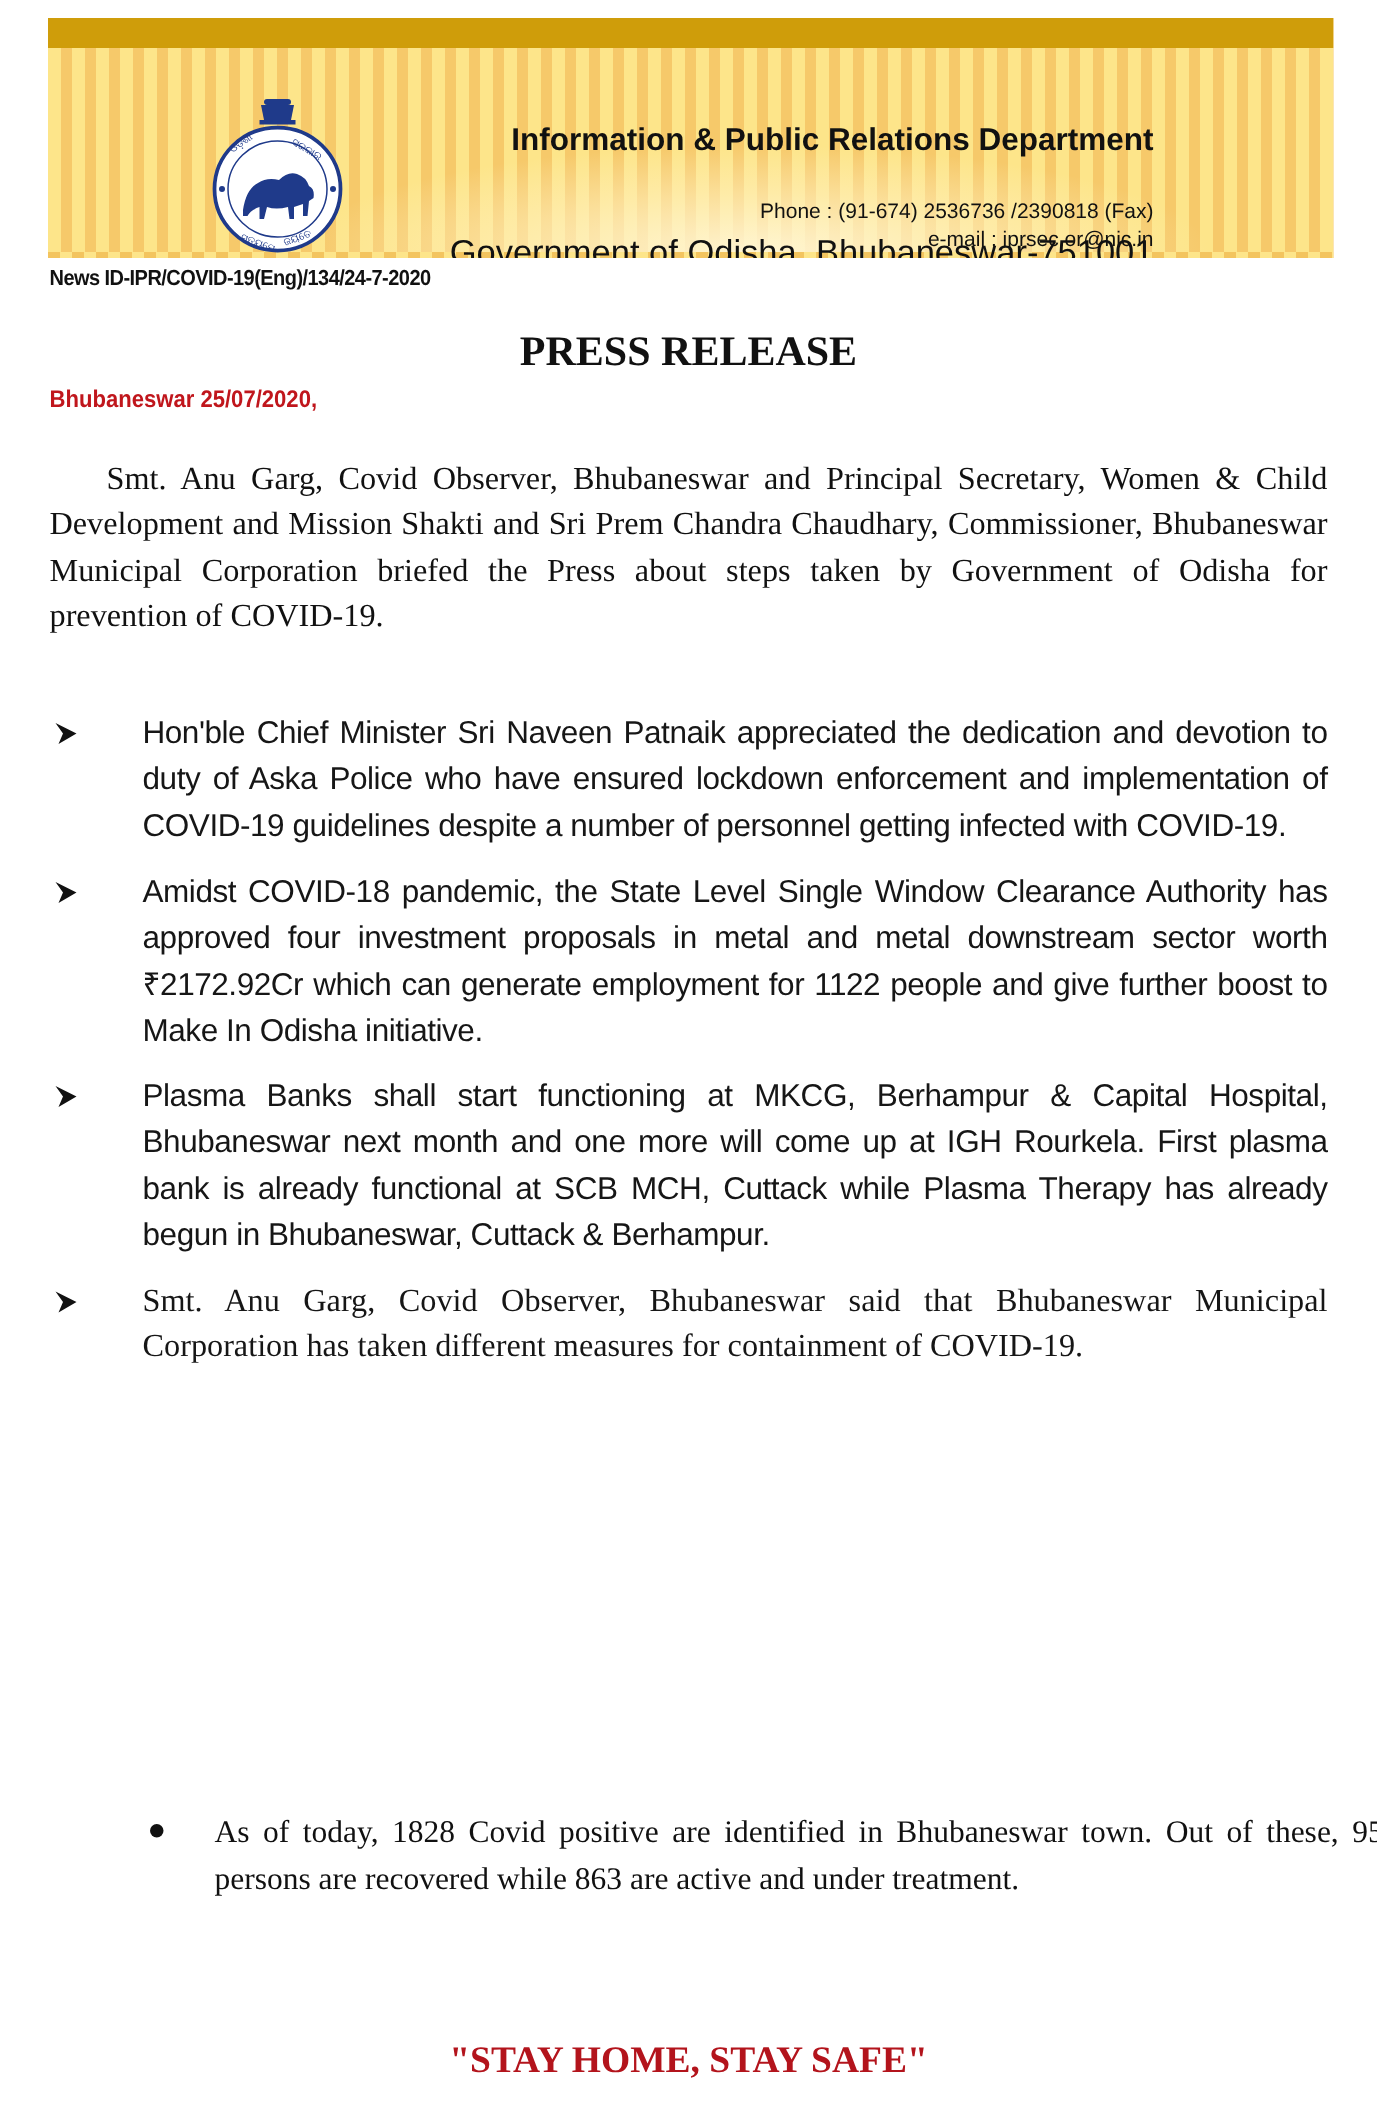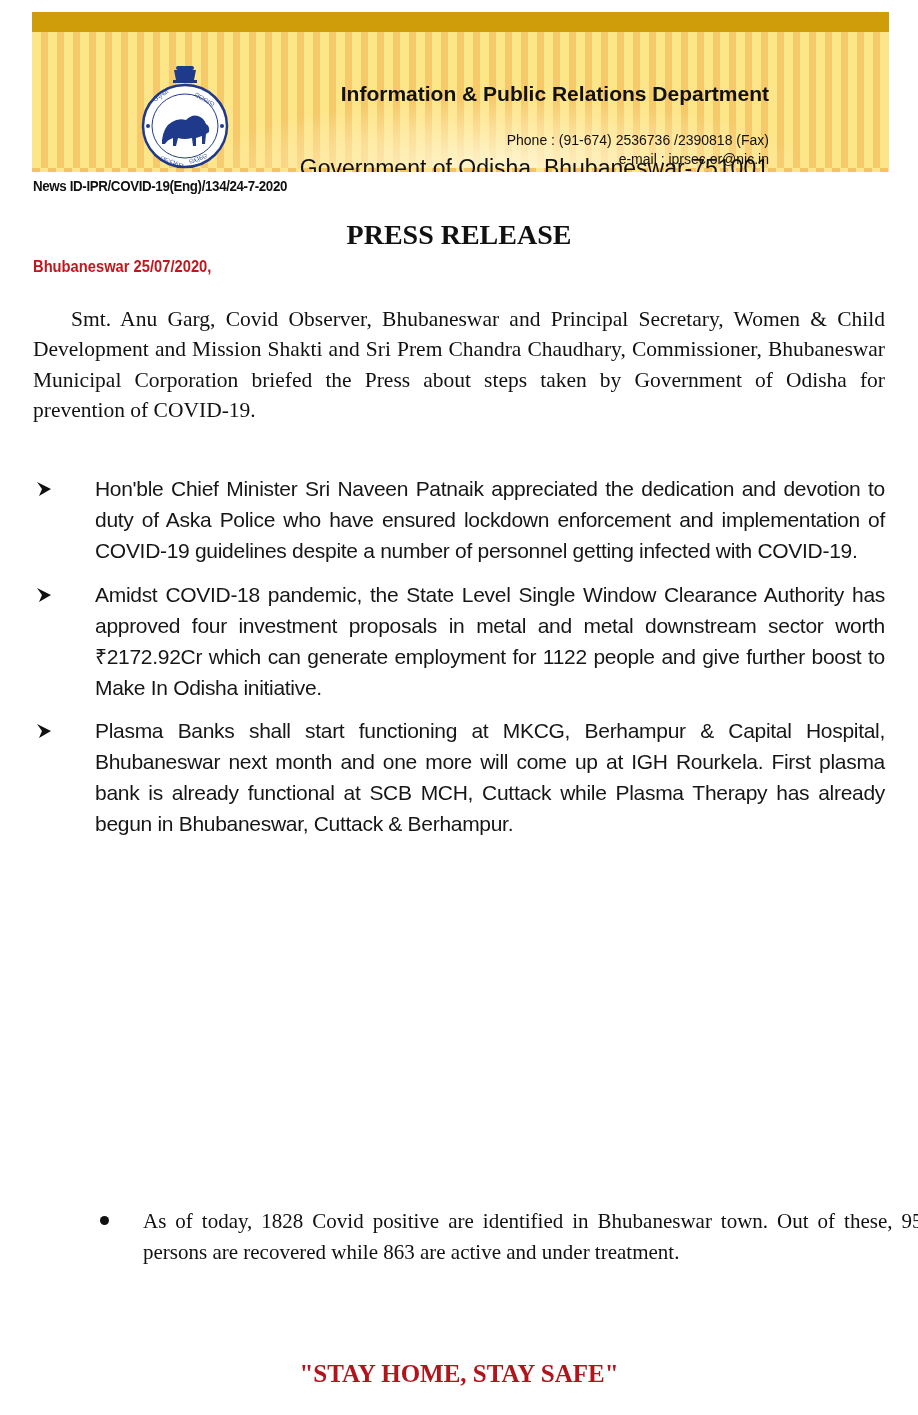--- a/index.html
+++ b/index.html
@@ -112,20 +112,26 @@
         <path d="M2 8 L16 15 L4 22 L7 15 Z" fill="#111"></path>
       </svg>
     <div class="txt">Amidst COVID-18 pandemic, the State Level Single Window Clearance Authority has approved four investment proposals in metal and metal downstream sector worth ₹2172.92Cr which can generate employment for 1122 people and give further boost to Make In Odisha initiative.</div>
   </div>
   <div class="bullet">
     <svg class="arrow" viewBox="0 0 20 30">
         <path d="M2 8 L16 15 L4 22 L7 15 Z" fill="#111"></path>
       </svg>
     <div class="txt">Plasma Banks shall start functioning at MKCG, Berhampur &amp; Capital Hospital, Bhubaneswar next month and one more will come up at IGH Rourkela. First plasma bank is already functional at SCB MCH, Cuttack while Plasma Therapy has already begun in Bhubaneswar, Cuttack &amp; Berhampur.</div>
   </div>
+  <div class="bullet">
+    <svg class="arrow" viewBox="0 0 20 30">
+        <path d="M2 8 L16 15 L4 22 L7 15 Z" fill="#111"></path>
+      </svg>
+    <div class="txt serif">Smt. Anu Garg, Covid Observer, Bhubaneswar said that Bhubaneswar Municipal Corporation has taken different measures for containment of COVID-19.</div>
+  </div>
 </div>
 
 <div class="sub-bullet">
   <span class="dot"></span>
   <div class="txt">As of today, 1828 Covid positive are identified in Bhubaneswar town. Out of these, 952 persons are recovered while 863 are active and under treatment.</div>
 </div>
 
 <div class="slogan">"STAY HOME, STAY SAFE"</div>
 
 </body></html>

